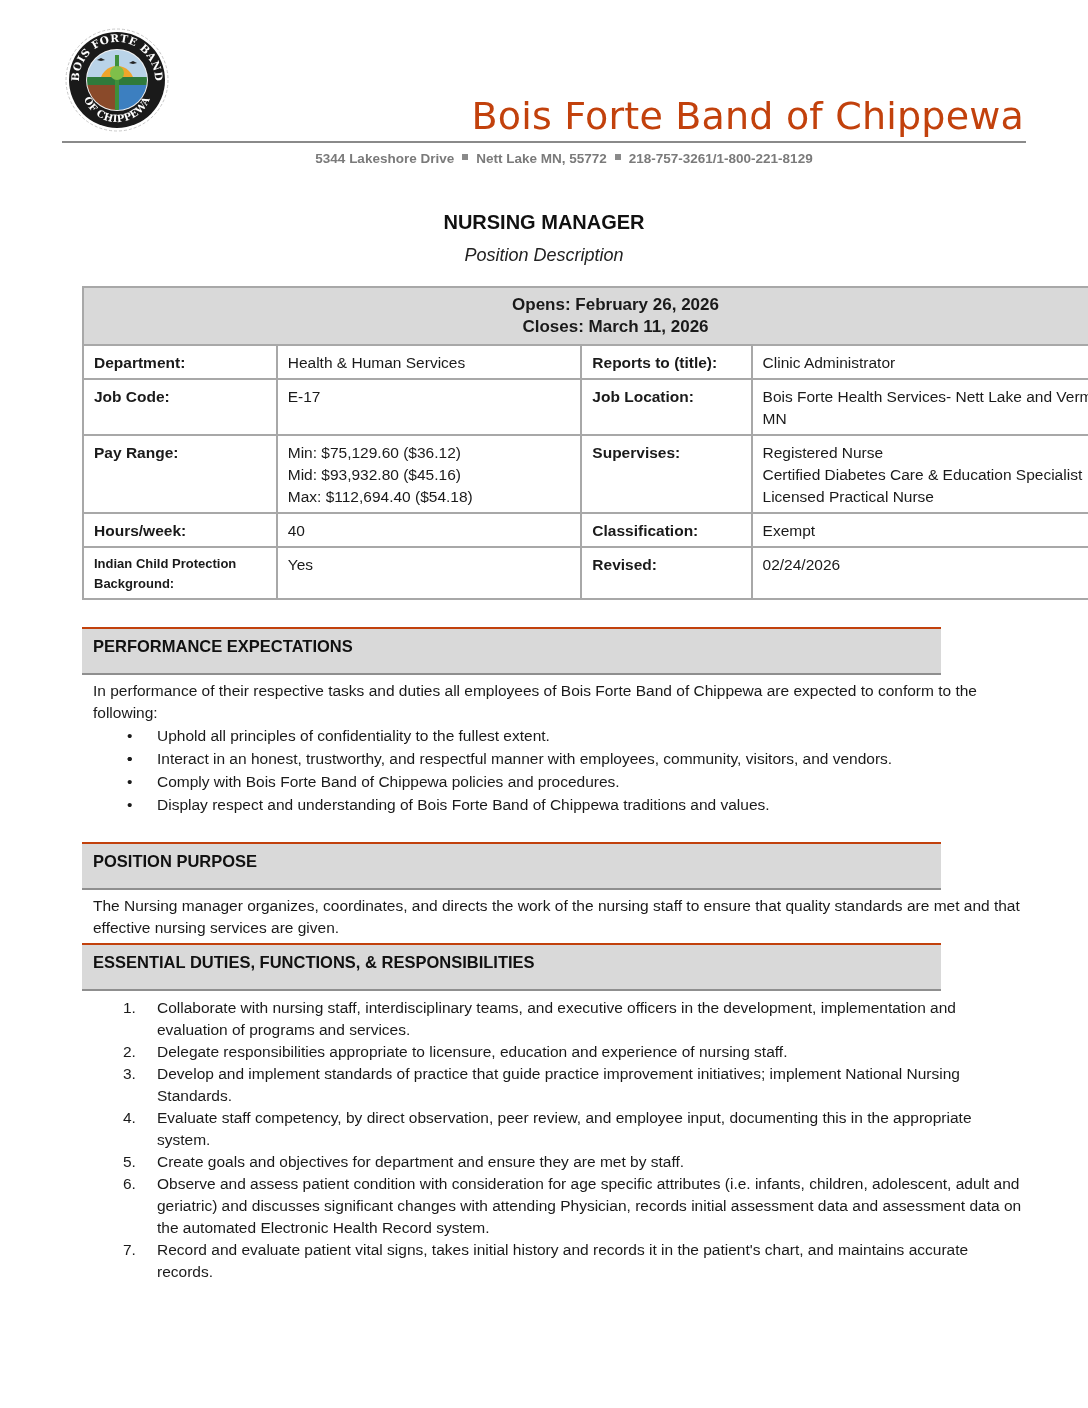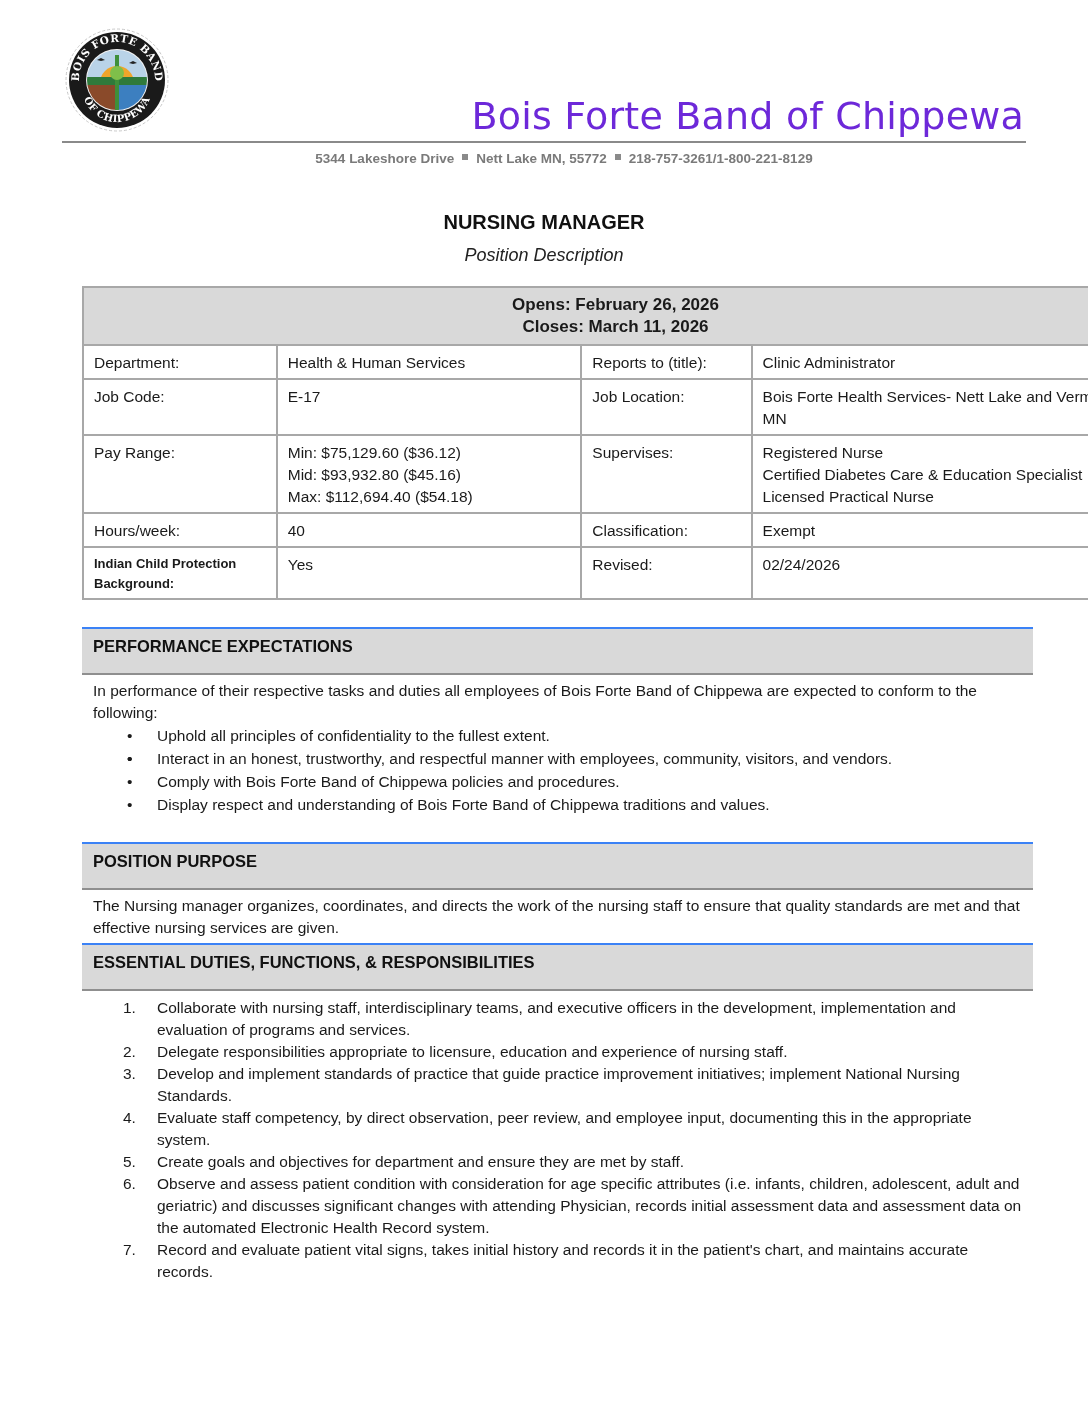--- a/index.html
+++ b/index.html
@@ -1,34 +1,34 @@
 <!DOCTYPE html>
 <html><head>
 <meta charset="utf-8">
 <style>
   * { box-sizing: border-box; margin: 0; padding: 0; }
   html, body { width: 1088px; height: 1408px; background: #ffffff; }
   body { font-family: "Liberation Sans", sans-serif; color: #1a1a1a; position: relative; overflow: hidden; }
 
   .logo { position: absolute; left: 62px; top: 27px; width: 110px; height: 106px; }
-  .org-title { position: absolute; right: 64px; top: 94px; font-size: 38px; font-family: "DejaVu Sans", sans-serif; font-weight: normal; color: #6d28d9; letter-spacing: 0.2px; }
+  .org-title { position: absolute; right: 64px; top: 94px; font-size: 38px; font-family: "DejaVu Sans", sans-serif; font-weight: normal; color: #c2410c; letter-spacing: 0.2px; }
   .header-rule { position: absolute; left: 62px; right: 62px; top: 141px; height: 2px; background: #8a8a8a; }
   .address { position: absolute; left: 0; right: 0; top: 151px; text-align: center; font-size: 13.5px; font-weight: bold; color: #7a7a7a; padding-left: 40px; }
   .address .sep { display: inline-block; width: 6px; height: 6px; background: #8a8a8a; margin: 0 8px; vertical-align: 3px; }
 
   .job-title { position: absolute; left: 0; right: 0; top: 211px; text-align: center; font-size: 20px; font-weight: bold; color: #111; }
   .subtitle { position: absolute; left: 0; right: 0; top: 245px; text-align: center; font-size: 18px; font-style: italic; color: #222; }
 
   table.info { position: absolute; left: 82px; top: 286px; width: 1067px; border-collapse: collapse; font-size: 15.5px; }
   table.info td { border: 2px solid #a8a8a8; padding: 6px 10px 4px 10px; vertical-align: top; line-height: 22px; }
-  table.info td.lbl { font-weight: normal; }
+  table.info td.lbl { font-weight: bold; }
   table.info td.small-lbl { font-size: 13px; line-height: 20px; font-weight: bold; }
   .dates-cell { background: #d9d9d9; text-align: center; font-weight: bold; font-size: 17px; line-height: 24px; padding: 6px 10px 6px 10px !important; }
 
-  .section-hdr { position: absolute; left: 82px; width: 951px; background: #d9d9d9; border-top: 2px solid #3b82f6; border-bottom: 2px solid #8f8f8f; padding: 8px 11px; font-weight: bold; font-size: 16.5px; color: #111; }
+  .section-hdr { position: absolute; left: 82px; width: 859px; background: #d9d9d9; border-top: 2px solid #c2410c; border-bottom: 2px solid #8f8f8f; padding: 8px 11px; font-weight: bold; font-size: 16.5px; color: #111; }
   .body-text { position: absolute; left: 93px; width: 935px; font-size: 15.5px; line-height: 22px; color: #1a1a1a; }
   ul.bullets { position: absolute; left: 93px; width: 935px; list-style: none; font-size: 15.5px; line-height: 23px; }
   ul.bullets li { position: relative; padding-left: 64px; }
   ul.bullets li .bullet { position: absolute; left: 34px; top: 0; }
   ol.duties { position: absolute; left: 93px; width: 935px; list-style: none; font-size: 15.5px; line-height: 22px; }
   ol.duties li { position: relative; padding-left: 64px; }
   ol.duties li .num { position: absolute; left: 30px; top: 0; }
 </style>
 </head>
 <body>

